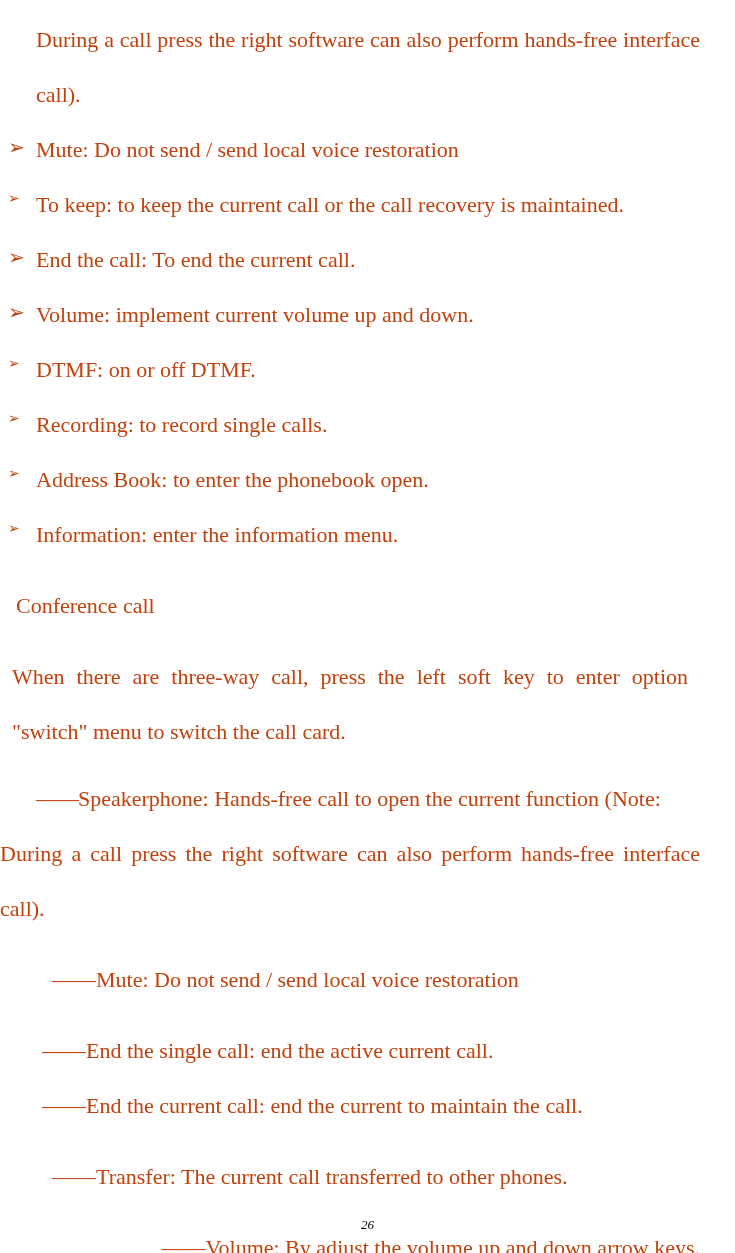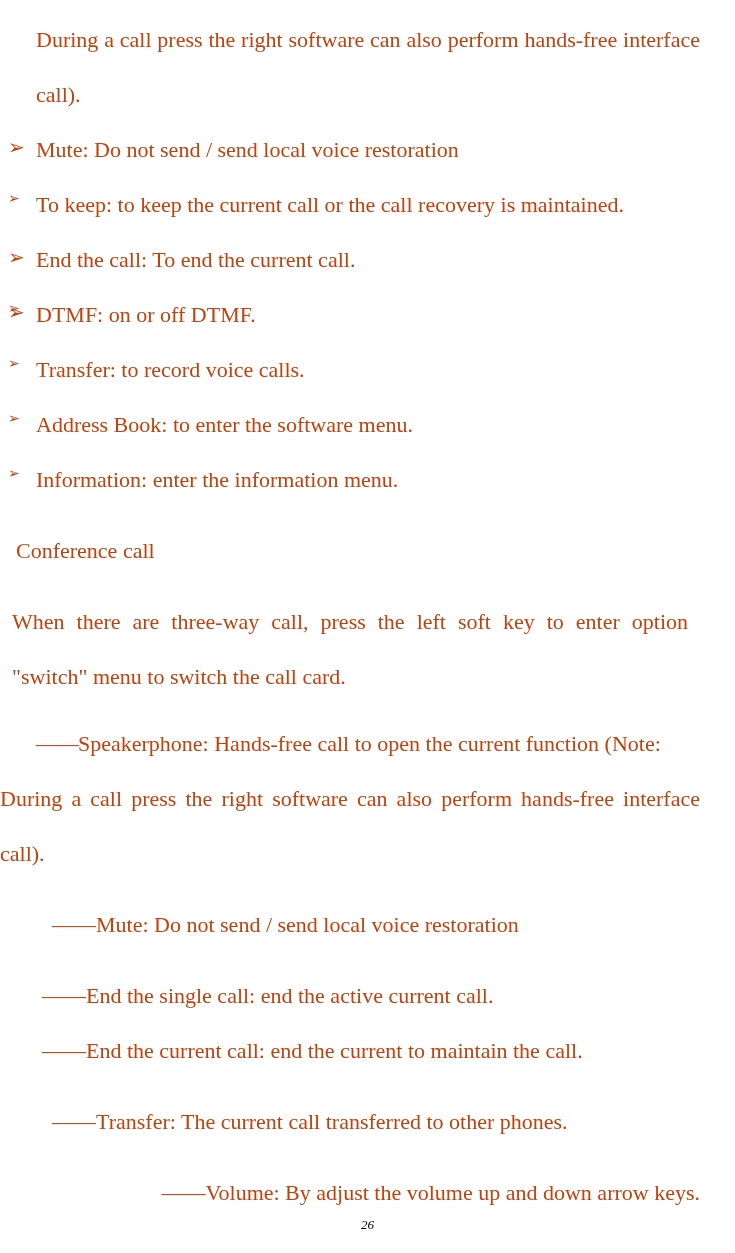--- a/index.html
+++ b/index.html
@@ -98,24 +98,24 @@
 <body>
 
 <div class="page">
 
   <p class="indent-para">During a call press the right software can also perform hands-free interface call).</p>
 
   <ul class="bullets">
     <li class="big"><span class="arrow">➢</span><span>Mute: Do not send / send local voice restoration</span></li>
     <li class="small"><span class="arrow">➢</span><span>To keep: to keep the current call or the call recovery is maintained.</span></li>
     <li class="big"><span class="arrow">➢</span><span>End the call: To end the current call.</span></li>
-    <li class="big"><span class="arrow">➢</span></li>
+    <li class="big"><span class="arrow">➢</span><span>Volume: implement current volume up and down.</span></li>
     <li class="small"><span class="arrow">➢</span><span>DTMF: on or off DTMF.</span></li>
-    <li class="small"><span class="arrow">➢</span><span>Transfer: to record voice calls.</span></li>
-    <li class="small"><span class="arrow">➢</span><span>Address Book: to enter the software menu.</span></li>
+    <li class="small"><span class="arrow">➢</span><span>Recording: to record single calls.</span></li>
+    <li class="small"><span class="arrow">➢</span><span>Address Book: to enter the phonebook open.</span></li>
     <li class="small"><span class="arrow">➢</span><span>Information: enter the information menu.</span></li>
   </ul>
 
   <p class="left-para">Conference call</p>
 
   <p class="justify-para">When there are three-way call, press the left soft key to enter option "switch" menu to switch the call card.</p>
 
   <p class="dash-line"><span class="dashes">――</span><span>Speakerphone: Hands-free call to open the current function (Note:</span></p>
   <p class="cont-line">During a call press the right software can also perform hands-free interface call).</p>
   <p class="left-dash"><span class="dashes">――</span><span>Mute: Do not send / send local voice restoration</span></p>

